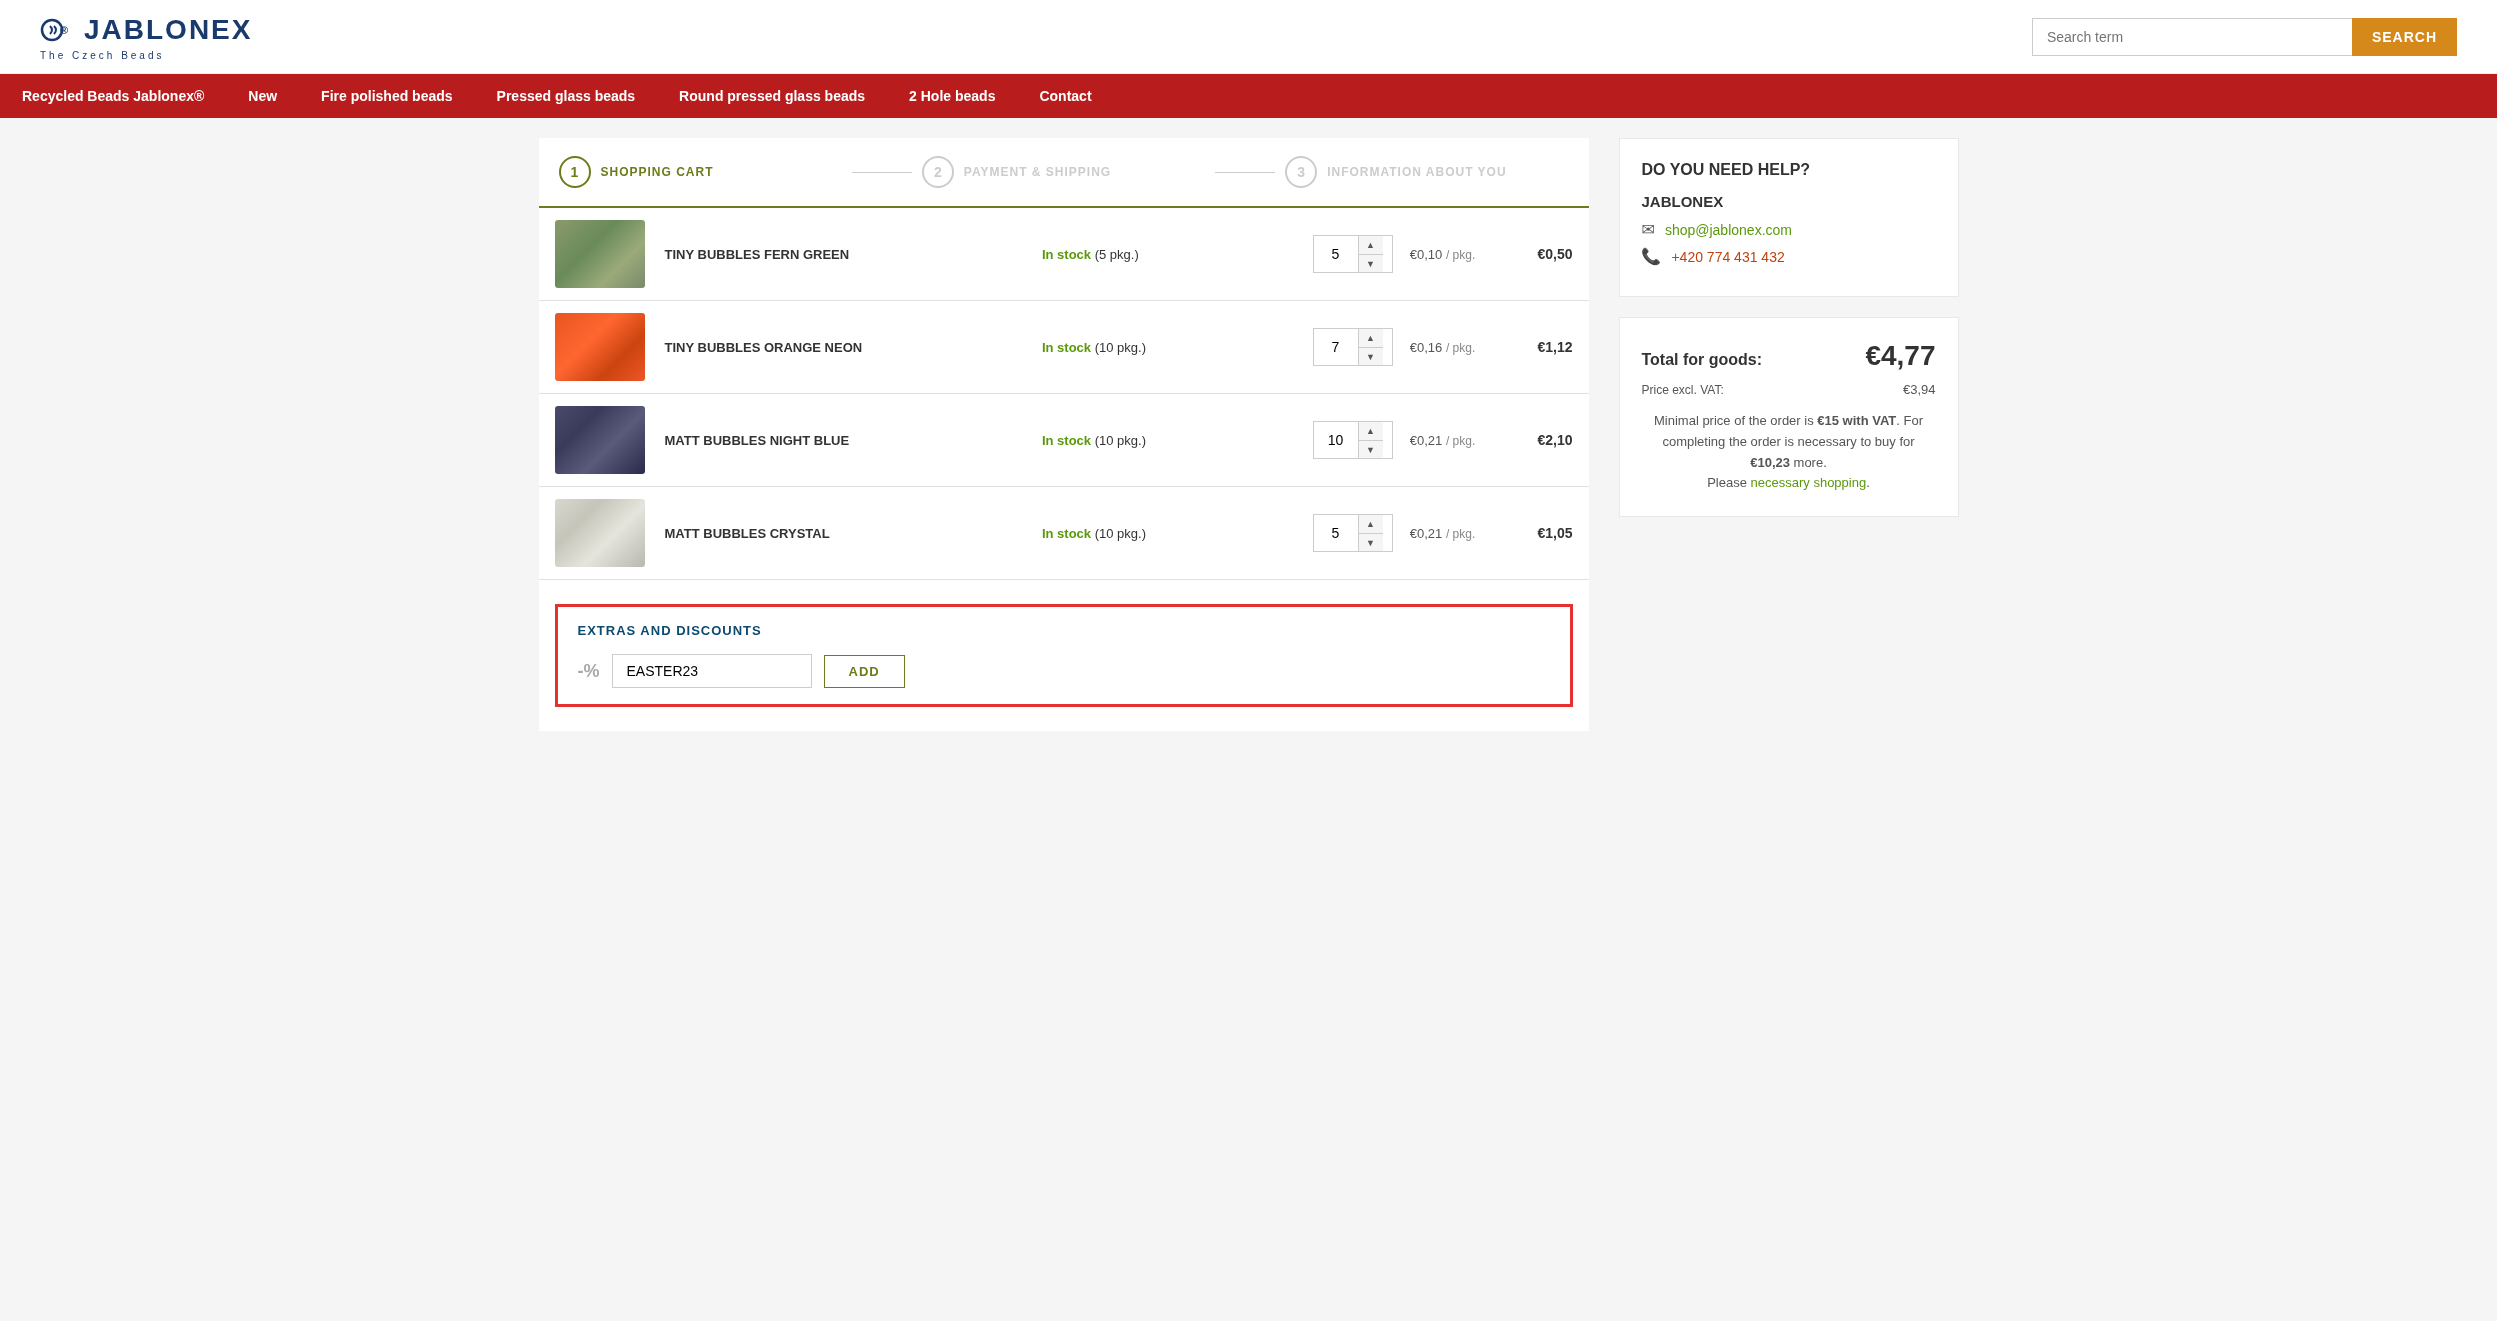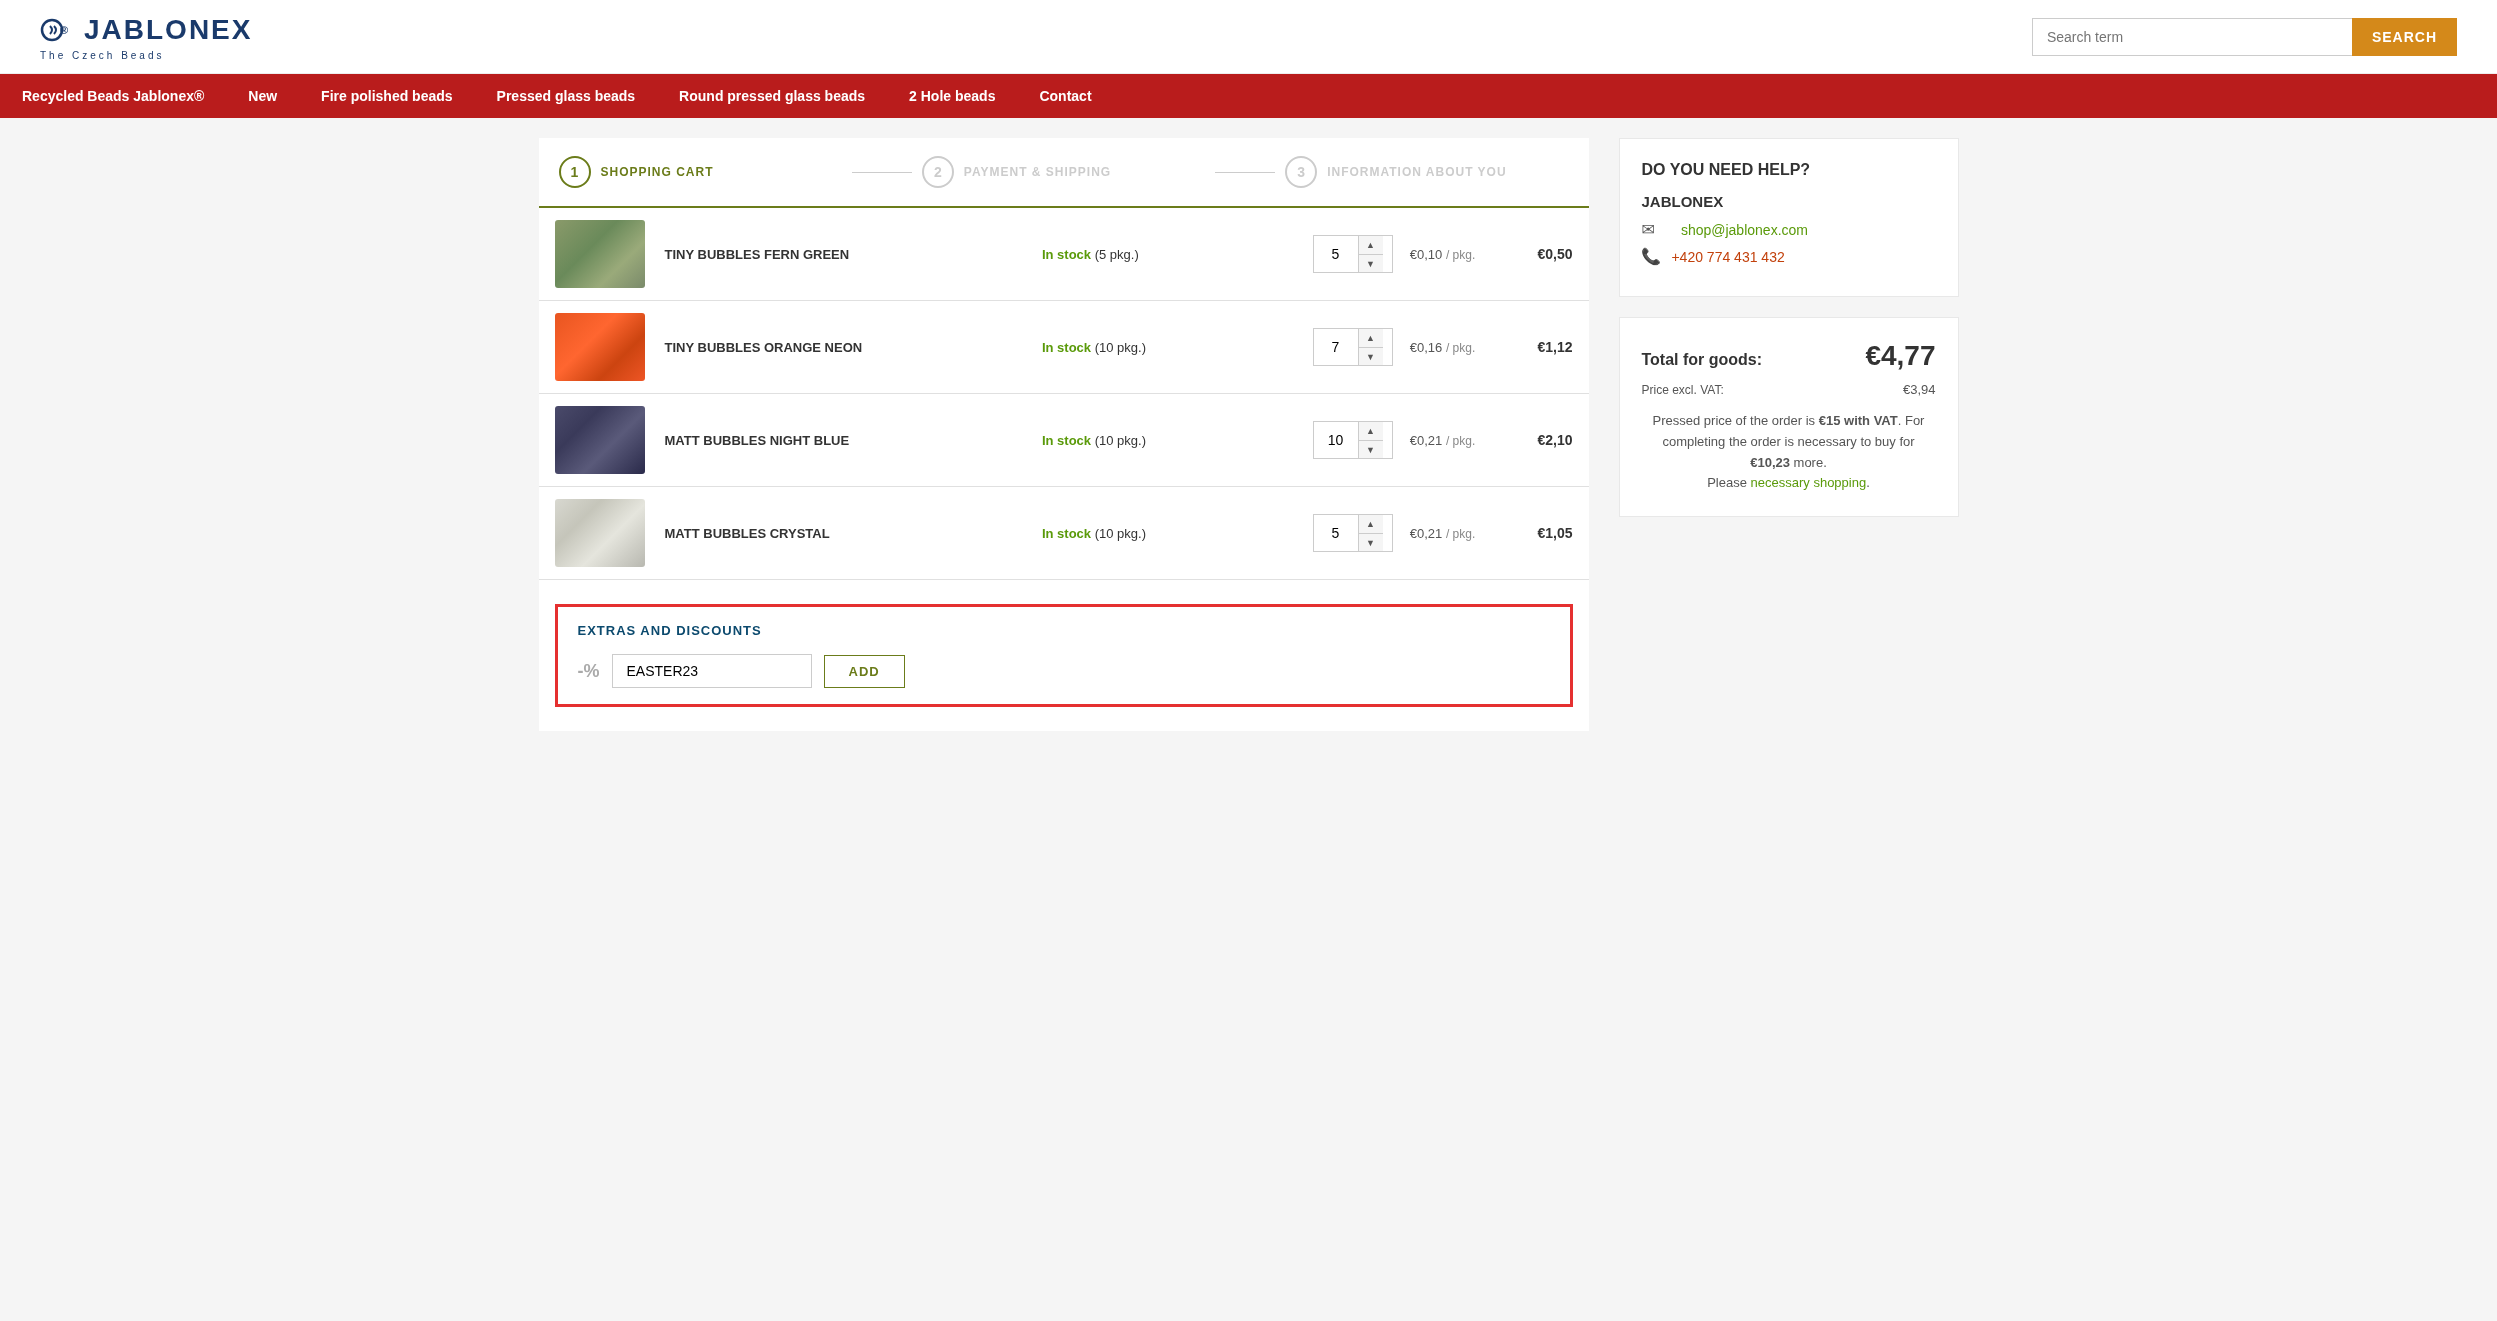--- a/index.html
+++ b/index.html
@@ -304,21 +304,20 @@
       margin-bottom: 8px;
       font-size: 14px;
     }
     .help-icon {
       font-size: 16px;
       color: #555;
     }
     .help-email {
       color: #5a9a0a;
       text-decoration: none;
-      margin-left: 16px;
     }
     .help-phone {
       color: #c2410c;
     }
 
     .total-box {
       background: #fff;
       padding: 22px;
       border: 1px solid #e8e8e8;
     }
@@ -540,21 +539,21 @@
     <div class="total-box">
       <div class="total-line">
         <span class="total-label">Total for goods:</span>
         <span class="total-value">€4,77</span>
       </div>
       <div class="total-line">
         <span class="excl-vat-label">Price excl. VAT:</span>
         <span class="excl-vat-value">€3,94</span>
       </div>
       <div class="min-order-text">
-        <span>Pressed price of the order is </span><strong>€15 with VAT</strong><span>. For completing the order is necessary to buy for </span><strong>€10,23</strong><span> more.</span>
+        <span>Minimal price of the order is </span><strong>€15 with VAT</strong><span>. For completing the order is necessary to buy for </span><strong>€10,23</strong><span> more.</span>
         <br>
         <span>Please </span><a class="continue-link">necessary shopping</a><span>.</span>
       </div>
     </div>
 
   </div>
 
 </div>
 
 </body></html>

